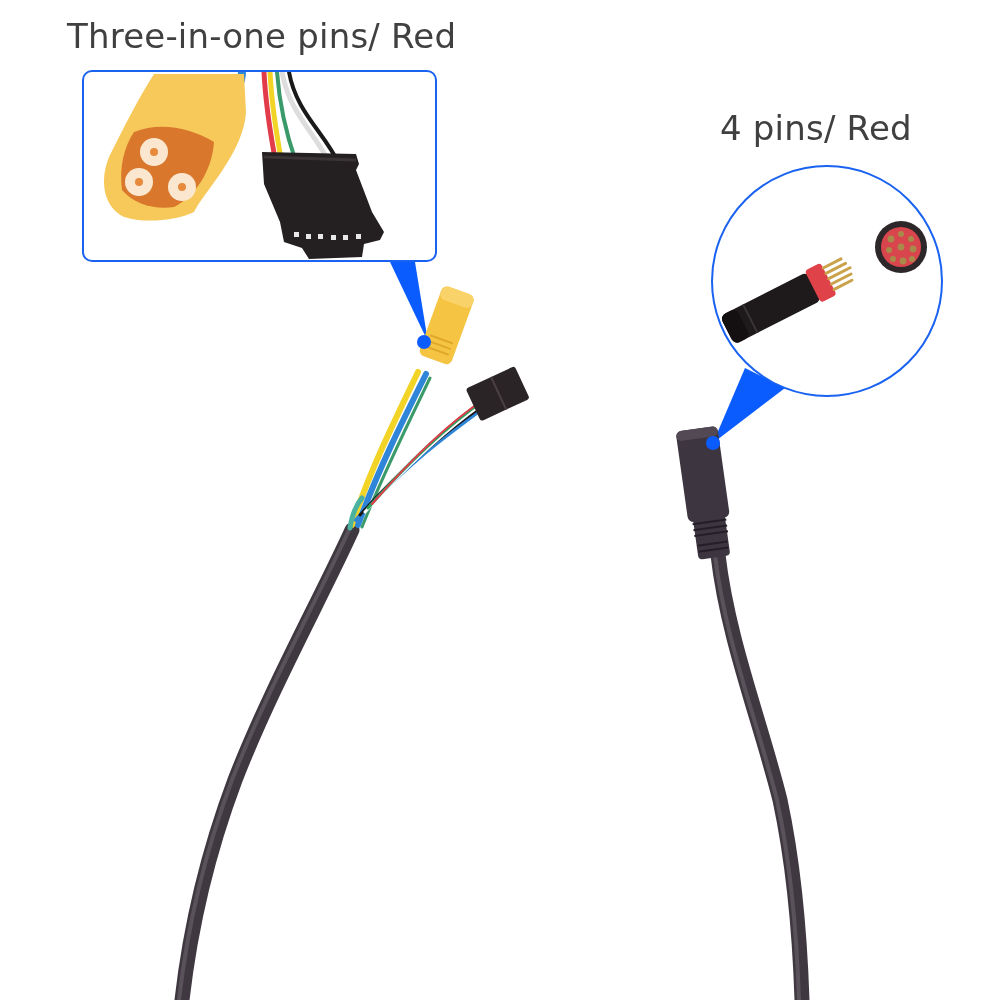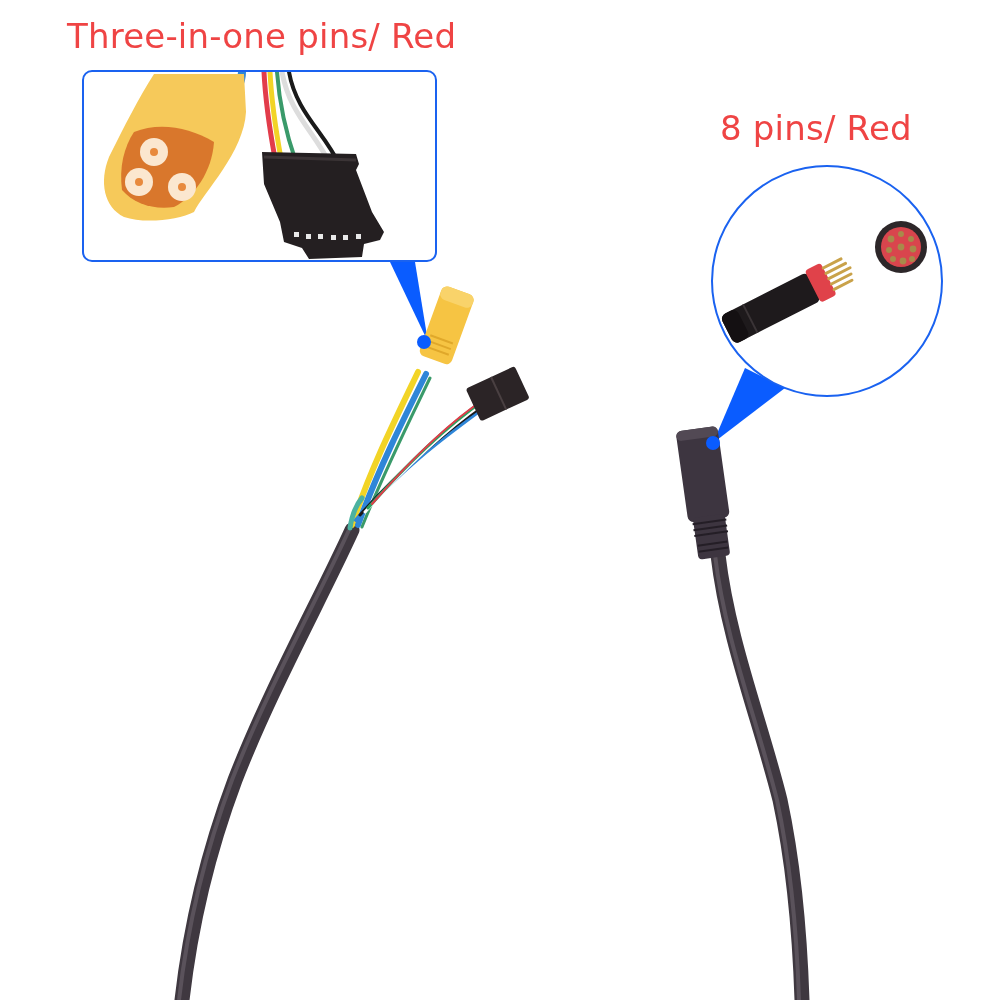--- a/index.html
+++ b/index.html
@@ -1,28 +1,28 @@
 <!DOCTYPE html>
 <html><head>
   <meta charset="utf-8">
   <style>
     html, body { margin: 0; padding: 0; background: #ffffff; }
     body { width: 1000px; height: 1000px; position: relative; overflow: hidden; font-family: "DejaVu Sans", sans-serif; }
-    .label { position: absolute; color: #ef4444; font-size: 34px; letter-spacing: 0.2px; white-space: nowrap; font-family: "DejaVu Sans", sans-serif; }
+    .label { position: absolute; color: #404040; font-size: 34px; letter-spacing: 0.2px; white-space: nowrap; font-family: "DejaVu Sans", sans-serif; }
     #lbl-left { left: 67px; top: 16px; }
     #lbl-right { left: 720px; top: 108px; }
     .inset-box { position: absolute; left: 82px; top: 70px; width: 355px; height: 192px; border: 2px solid #1a62f0; border-radius: 10px; background: #fff; box-sizing: border-box; overflow: hidden; }
     .inset-circle { position: absolute; left: 711px; top: 165px; width: 232px; height: 232px; border: 2px solid #1a62f0; border-radius: 50%; background: #fff; box-sizing: border-box; overflow: hidden; }
     svg.layer { position: absolute; left: 0; top: 0; }
   </style>
 </head>
 <body>
 
 <div id="lbl-left" class="label">Three-in-one pins/ Red</div>
-<div id="lbl-right" class="label">8 pins/ Red</div>
+<div id="lbl-right" class="label">4 pins/ Red</div>
 
 <svg class="layer" width="1000" height="1000" viewBox="0 0 1000 1000">
 
   <polygon points="390,262 415,262 428,342" fill="#0a5cff"></polygon>
 
   <polygon points="745,368 785,388 713,443" fill="#0a5cff"></polygon>
 
   <path d="M352,530 C320,600 270,690 235,780 C205,860 190,930 182,1000" stroke="#3f3840" stroke-width="15" fill="none" stroke-linecap="round"></path>
   <path d="M352,530 C320,600 270,690 235,780 C205,860 190,930 182,1000" stroke="#5a525b" stroke-width="4" fill="none" transform="translate(-3,0)"></path>
 

